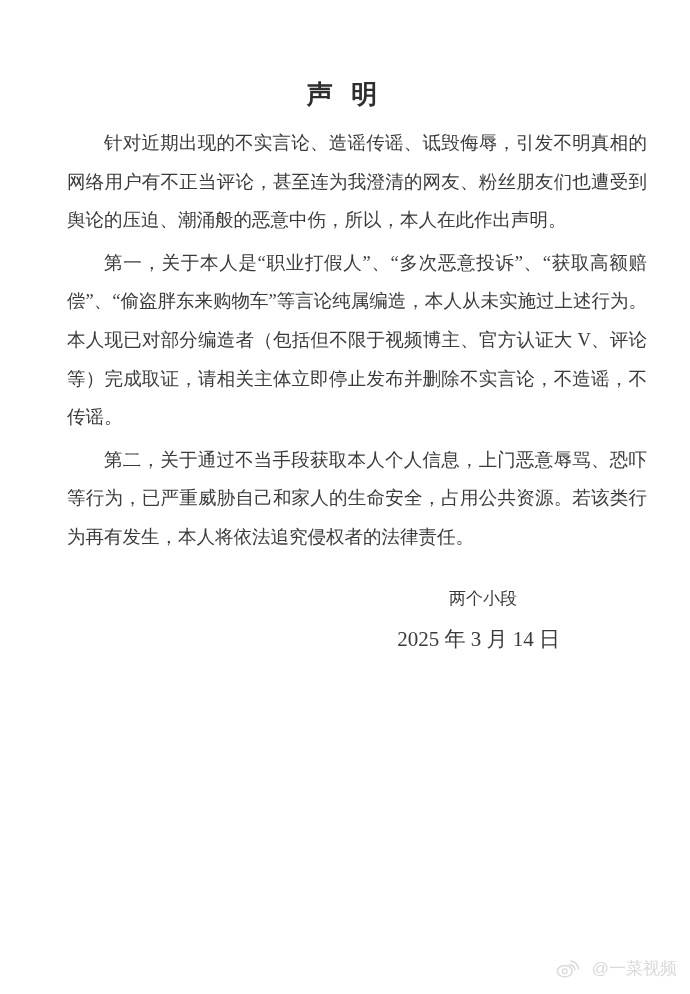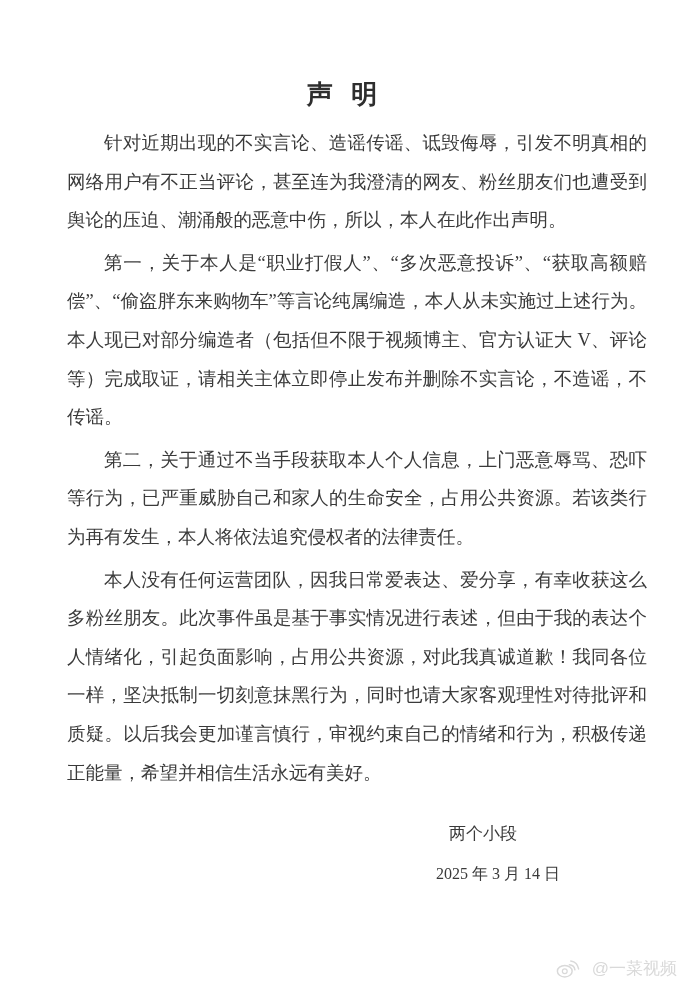--- a/index.html
+++ b/index.html
@@ -46,21 +46,21 @@
     text-align: right;
     padding-right: 130px;
     font-size: 17px;
     line-height: 24px;
     color: #3a3a3a;
   }
   .sign-date {
     text-align: right;
     padding-right: 87px;
     margin-top: 16px;
-    font-size: 16px;
+    font-size: 21px;
     line-height: 24px;
     color: #3a3a3a;
   }
   .watermark {
     position: absolute;
     right: 12px;
     bottom: 12px;
     display: flex;
     align-items: flex-start;
     gap: 12px;
@@ -87,21 +87,20 @@
 
   <h1 class="doc-title">声 明</h1>
 
   <div class="doc-body">
     <p class="para">针对近期出现的不实言论、造谣传谣、诋毁侮辱，引发不明真相的网络用户有不正当评论，甚至连为我澄清的网友、粉丝朋友们也遭受到舆论的压迫、潮涌般的恶意中伤，所以，本人在此作出声明。</p>
 
     <p class="para">第一，关于本人是“职业打假人”、“多次恶意投诉”、“获取高额赔偿”、“偷盗胖东来购物车”等言论纯属编造，本人从未实施过上述行为。本人现已对部分编造者（包括但不限于视频博主、官方认证大 V、评论等）完成取证，请相关主体立即停止发布并删除不实言论，不造谣，不传谣。</p>
 
     <p class="para">第二，关于通过不当手段获取本人个人信息，上门恶意辱骂、恐吓等行为，已严重威胁自己和家人的生命安全，占用公共资源。若该类行为再有发生，本人将依法追究侵权者的法律责任。</p>
 
-    <p class="para">本人没有任何运营团队，因我日常爱表达、爱分享，有幸收获这么多粉丝朋友。此次事件虽是基于事实情况进行表述，但由于我的表达个人情绪化，引起负面影响，占用公共资源，对此我真诚道歉！我同各位一样，坚决抵制一切刻意抹黑行为，同时也请大家客观理性对待批评和质疑。以后我会更加谨言慎行，审视约束自己的情绪和行为，积极传递正能量，希望并相信生活永远有美好。</p>
 
     <div class="sign-block">
       <div class="sign-name">两个小段</div>
       <div class="sign-date">2025 年 3 月 14 日</div>
     </div>
   </div>
 
   <div class="watermark">
     <span class="wm-icon">
       <svg viewBox="0 0 26 24" fill="none" xmlns="http://www.w3.org/2000/svg">

